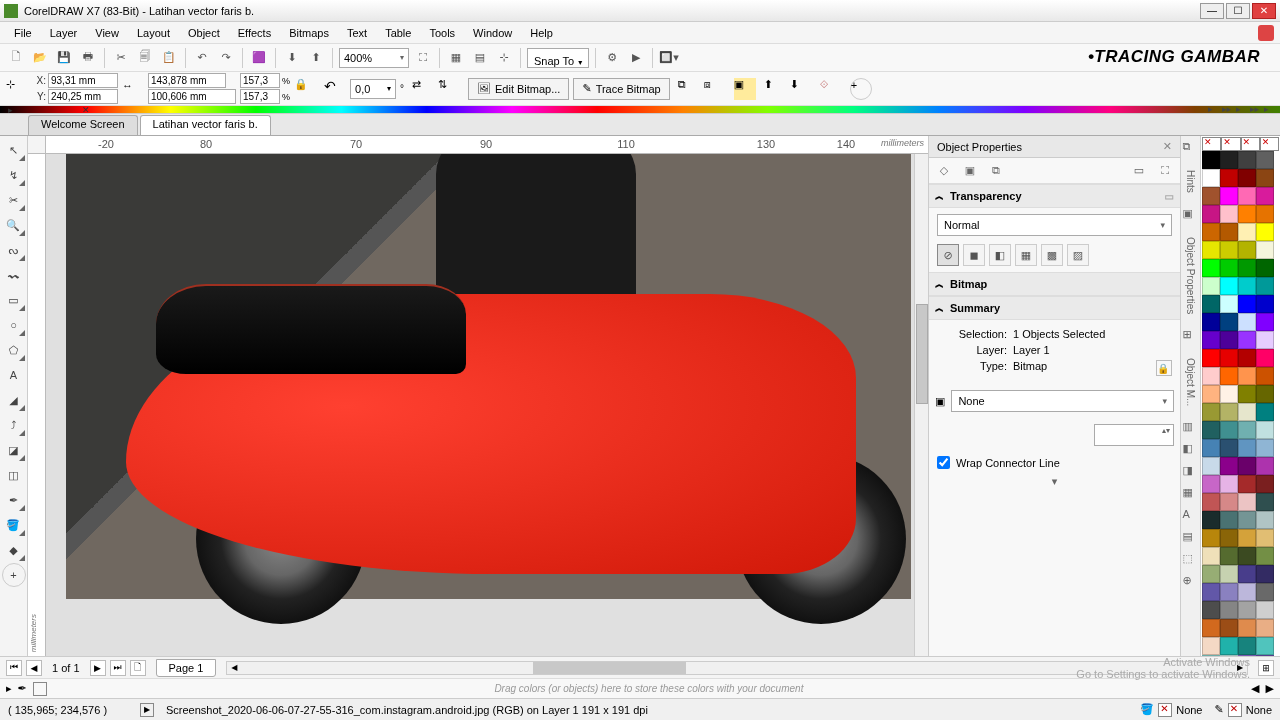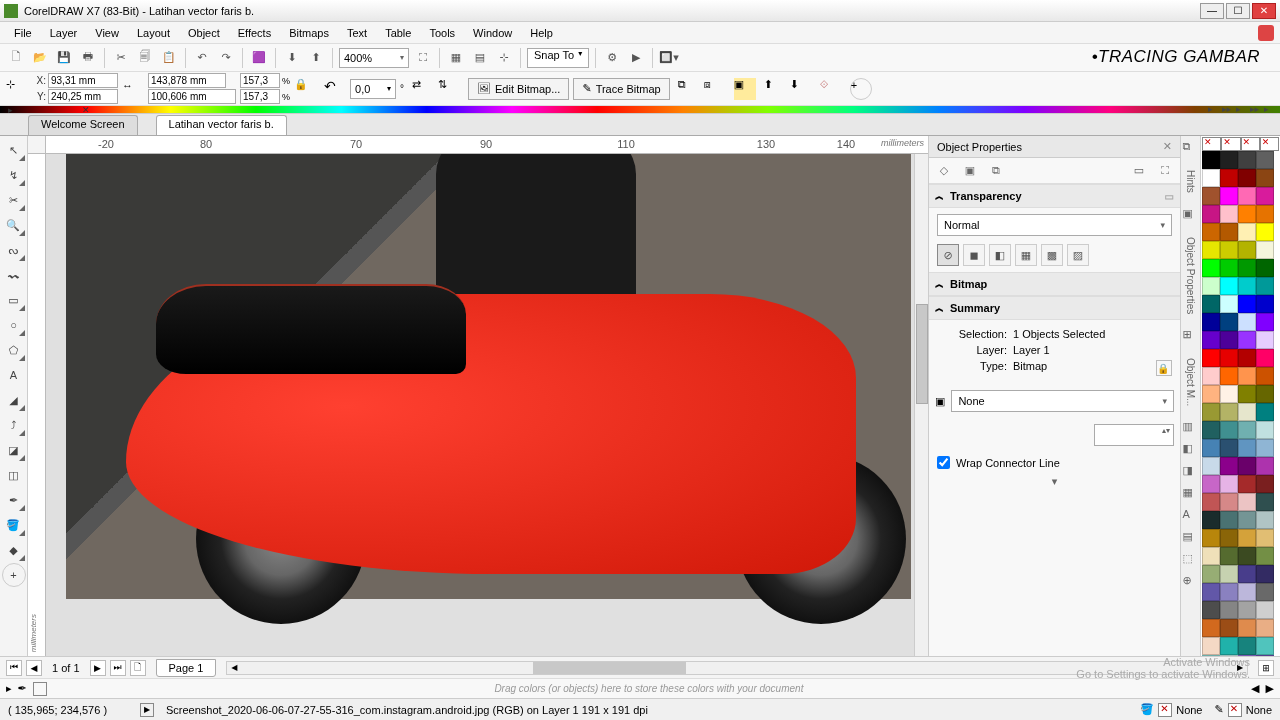--- a/index.html
+++ b/index.html
@@ -11,37 +11,37 @@
 .win-btn { width: 24px; height: 16px; border: 1px solid #999; background: #eee; display:flex; align-items:center; justify-content:center; font-size:10px; cursor:pointer; }
 .win-close { background: #e04040; color:#fff; border-color:#b02020; }
 .menubar { height: 22px; background: #f5f5f5; display: flex; align-items: center; padding: 0 6px; gap: 2px; border-bottom:1px solid #ddd; }
 .menu-item { padding: 2px 8px; cursor: pointer; }
 .menubar .help-icon { margin-left:auto; width:16px; height:16px; background:#d44; border-radius:3px; }
 .toolbar { height: 28px; background: #f8f8f8; border-bottom:1px solid #ddd; display:flex; align-items:center; padding: 0 6px; gap:4px; position:relative;}
 .toolbar .t-icon { width:20px; height:20px; border:1px solid transparent; display:flex; align-items:center; justify-content:center; cursor:pointer; color:#555; }
 .toolbar .sep { width:1px; height:20px; background:#ccc; margin:0 2px; }
 .zoom-combo { width:70px; height:20px; border:1px solid #aaa; background:#fff; display:flex; align-items:center; padding:0 4px; }
 .zoom-combo::after { content:"▾"; margin-left:auto; font-size:8px; color:#666; }
-.toolbar .snap { height:20px; border:1px solid #aaa; padding:0 6px; display:flex; align-items:flex-start; background:#fff; }
+.toolbar .snap { height:20px; border:1px solid #aaa; padding:0 6px; display:flex; align-items:flex-end; background:#fff; }
 .toolbar .snap::after { content:"▾"; margin-left:4px; font-size:8px; }
-.branding { position:absolute; right:20px; top:3px; font-style:italic; font-weight:400; font-size:17px; letter-spacing:0.5px; }
+.branding { position:absolute; right:20px; top:3px; font-style:italic; font-weight:700; font-size:17px; letter-spacing:0.5px; }
 .propbar { height: 34px; background:#f8f8f8; border-bottom:1px solid #ddd; display:flex; align-items:center; padding:0 6px; gap:4px; }
 .propbar .lbl { font-size:10px; color:#333; width:14px; text-align:right;}
 .propbar input { height:15px; border:1px solid #aaa; padding:0 2px; font-size:10px; background:#fff; }
 .p-stack { display:flex; flex-direction:column; gap:1px; }
 .p-row { display:flex; align-items:center; gap:2px; }
 .propbar .btn { height:22px; border:1px solid #aaa; background:#f4f4f4; padding:0 8px; display:flex; align-items:center; gap:4px; cursor:pointer; }
 .propbar .t-icon { width:22px; height:22px; }
 .spin { width:46px; height:20px; border:1px solid #aaa; background:#fff; display:flex; align-items:center; padding:0 4px;}
 .spin::after{content:"▾"; margin-left:auto; font-size:8px;}
 .color-strip { height: 8px; background: linear-gradient(90deg,#000,#f00,#ff0,#0f0,#0ff,#00f,#f0f,#f00,#ff8000,#80ff00,#00ff80,#0080ff,#8000ff,#ff0080,#804000,#408000); border-bottom:1px solid #ccc; position:relative;}
 .color-strip .cs-arrow { position:absolute; top:-1px; width:10px; height:10px; color:#333; font-size:9px;}
 .color-strip .cs-l{left:8px;} .color-strip .cs-x{left:82px;}
 .doc-tabs { height:22px; background:#e8e8e8; display:flex; align-items:flex-end; padding-left:28px; border-bottom:1px solid #aaa; }
-.doc-tab { height:20px; padding:2px 12px; background:#ddd; border:1px solid #aaa; border-bottom:none; margin-right:18px; border-radius:3px 3px 0 0; cursor:pointer;}
+.doc-tab { height:20px; padding:2px 12px; background:#ddd; border:1px solid #aaa; border-bottom:none; margin-right:2px; border-radius:3px 3px 0 0; cursor:pointer;}
 .doc-tab.active { background:#fff; }
 .workspace { display:flex; height: 520px; }
 .toolbox { width:28px; background:#f4f4f4; border-right:1px solid #ccc; display:flex; flex-direction:column; padding:2px 0; gap:1px; }
 .tool { width:24px; height:24px; margin:0 auto; display:flex; align-items:center; justify-content:center; cursor:pointer; color:#444; position:relative;}
 .tool .corner { position:absolute; right:1px; bottom:1px; border:3px solid transparent; border-right-color:#666; border-bottom-color:#666; width:0; height:0;}
 .canvas-area { flex:1; background:#fff; position:relative; overflow:hidden; }
 .h-ruler { height:18px; background:#fff; border-bottom:1px solid #bbb; position:relative; font-size:8px; color:#555; margin-left:18px;}
 .h-ruler .ticklbl { position:absolute; top:2px; transform:translateX(-50%);}
 .h-ruler .unit { position:absolute; right:4px; top:2px; font-size:9px; color:#777; font-style:italic;}
 .v-ruler { width:18px; position:absolute; left:0; top:18px; bottom:0; background:#fff; border-right:1px solid #bbb;}

